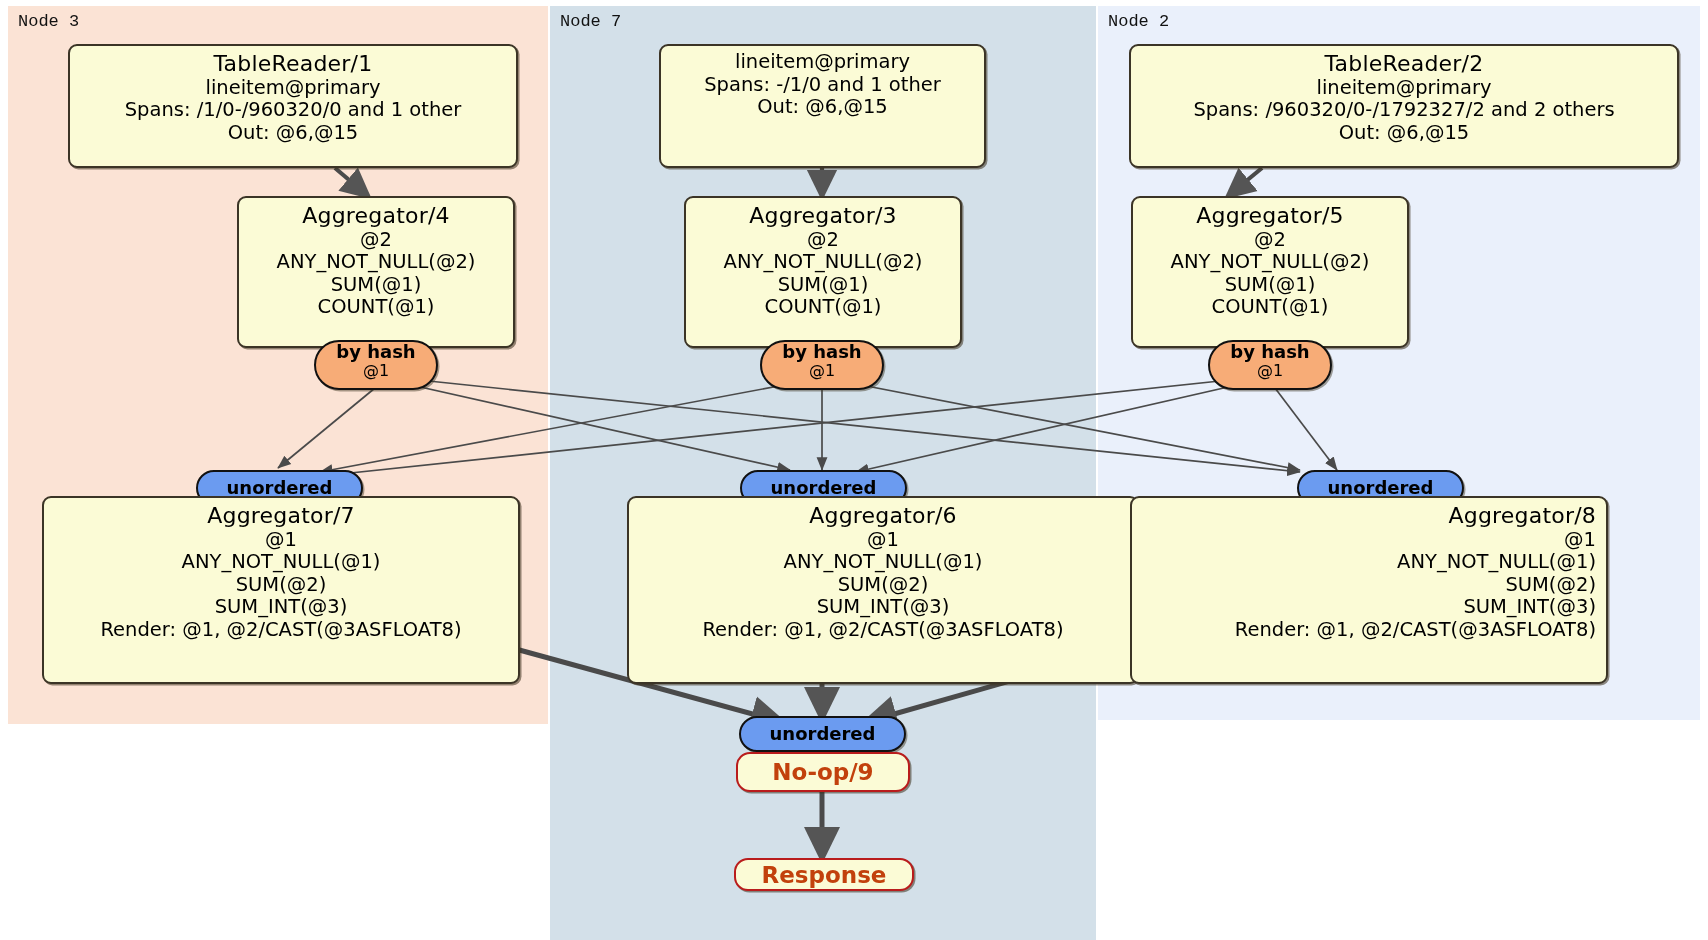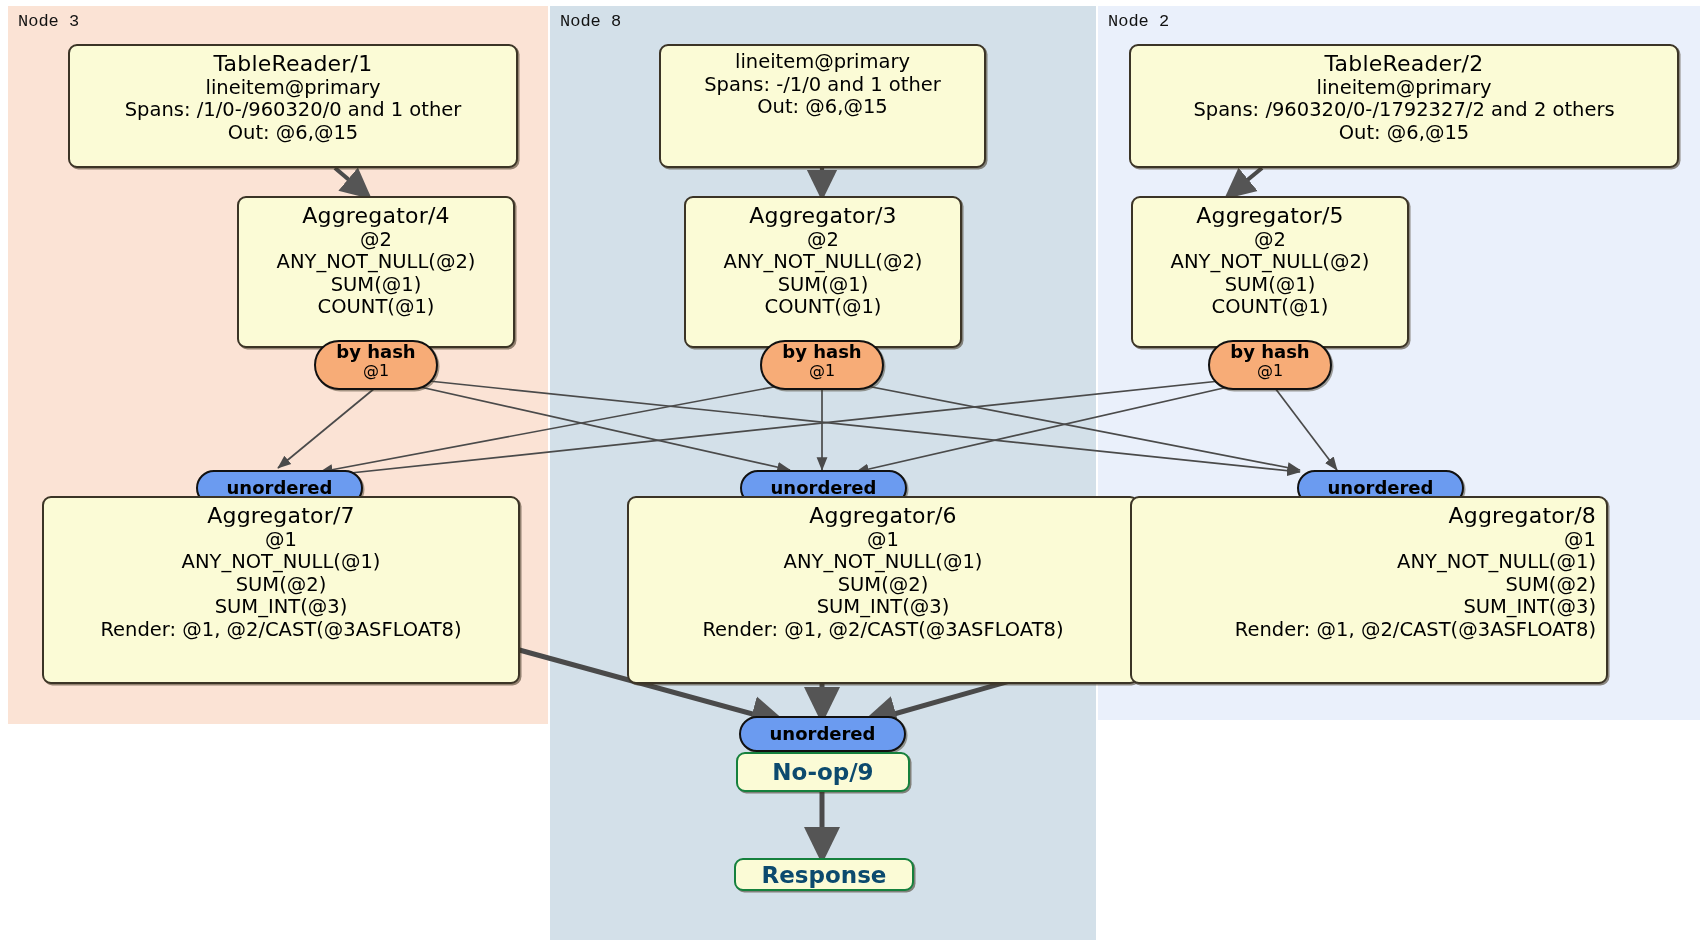--- a/index.html
+++ b/index.html
@@ -32,36 +32,36 @@
     position:absolute;box-sizing:border-box;text-align:center;color:#000;
     border:2px solid #111;border-radius:999px;line-height:1.1;
     box-shadow:1.5px 1.5px 0 rgba(60,50,30,.45);
   }
   .oval.hash{background:#f7ac77;}
   .oval.hash .t1{font-weight:bold;font-size:18px;}
   .oval.hash .t2{font-size:16px;}
   .oval.unordered{background:#6b9bf0;font-weight:bold;font-size:18px;display:flex;align-items:center;justify-content:center;}
 
   .plain-node{
-    position:absolute;box-sizing:border-box;background:#fbfbd6;border:2px solid #15803d;
-    border-radius:9px;display:flex;align-items:center;justify-content:center;
-    font-weight:bold;font-size:23px;color:#0c4a6e;
+    position:absolute;box-sizing:border-box;background:#fbfbd6;border:2px solid #b91c1c;
+    border-radius:14px;display:flex;align-items:center;justify-content:center;
+    font-weight:bold;font-size:23px;color:#c2410c;
     box-shadow:1.5px 1.5px 0 rgba(60,50,30,.55);
   }
 </style>
 </head>
 <body>
 
 <div id="stage">
 
   <div class="region" id="region-node3">
     <span class="region-label">Node 3</span>
   </div>
   <div class="region" id="region-node1">
-    <span class="region-label">Node 8</span>
+    <span class="region-label">Node 7</span>
   </div>
   <div class="region" id="region-node2">
     <span class="region-label">Node 2</span>
   </div>
 
   <svg id="edges" viewBox="0 0 1708 940">
     <defs>
       <marker id="ah" markerWidth="9" markerHeight="9" refX="7.2" refY="4.5" orient="auto">
         <path d="M0,0.8 L8,4.5 L0,8.2 z" fill="#4a4a4a"></path>
       </marker>

